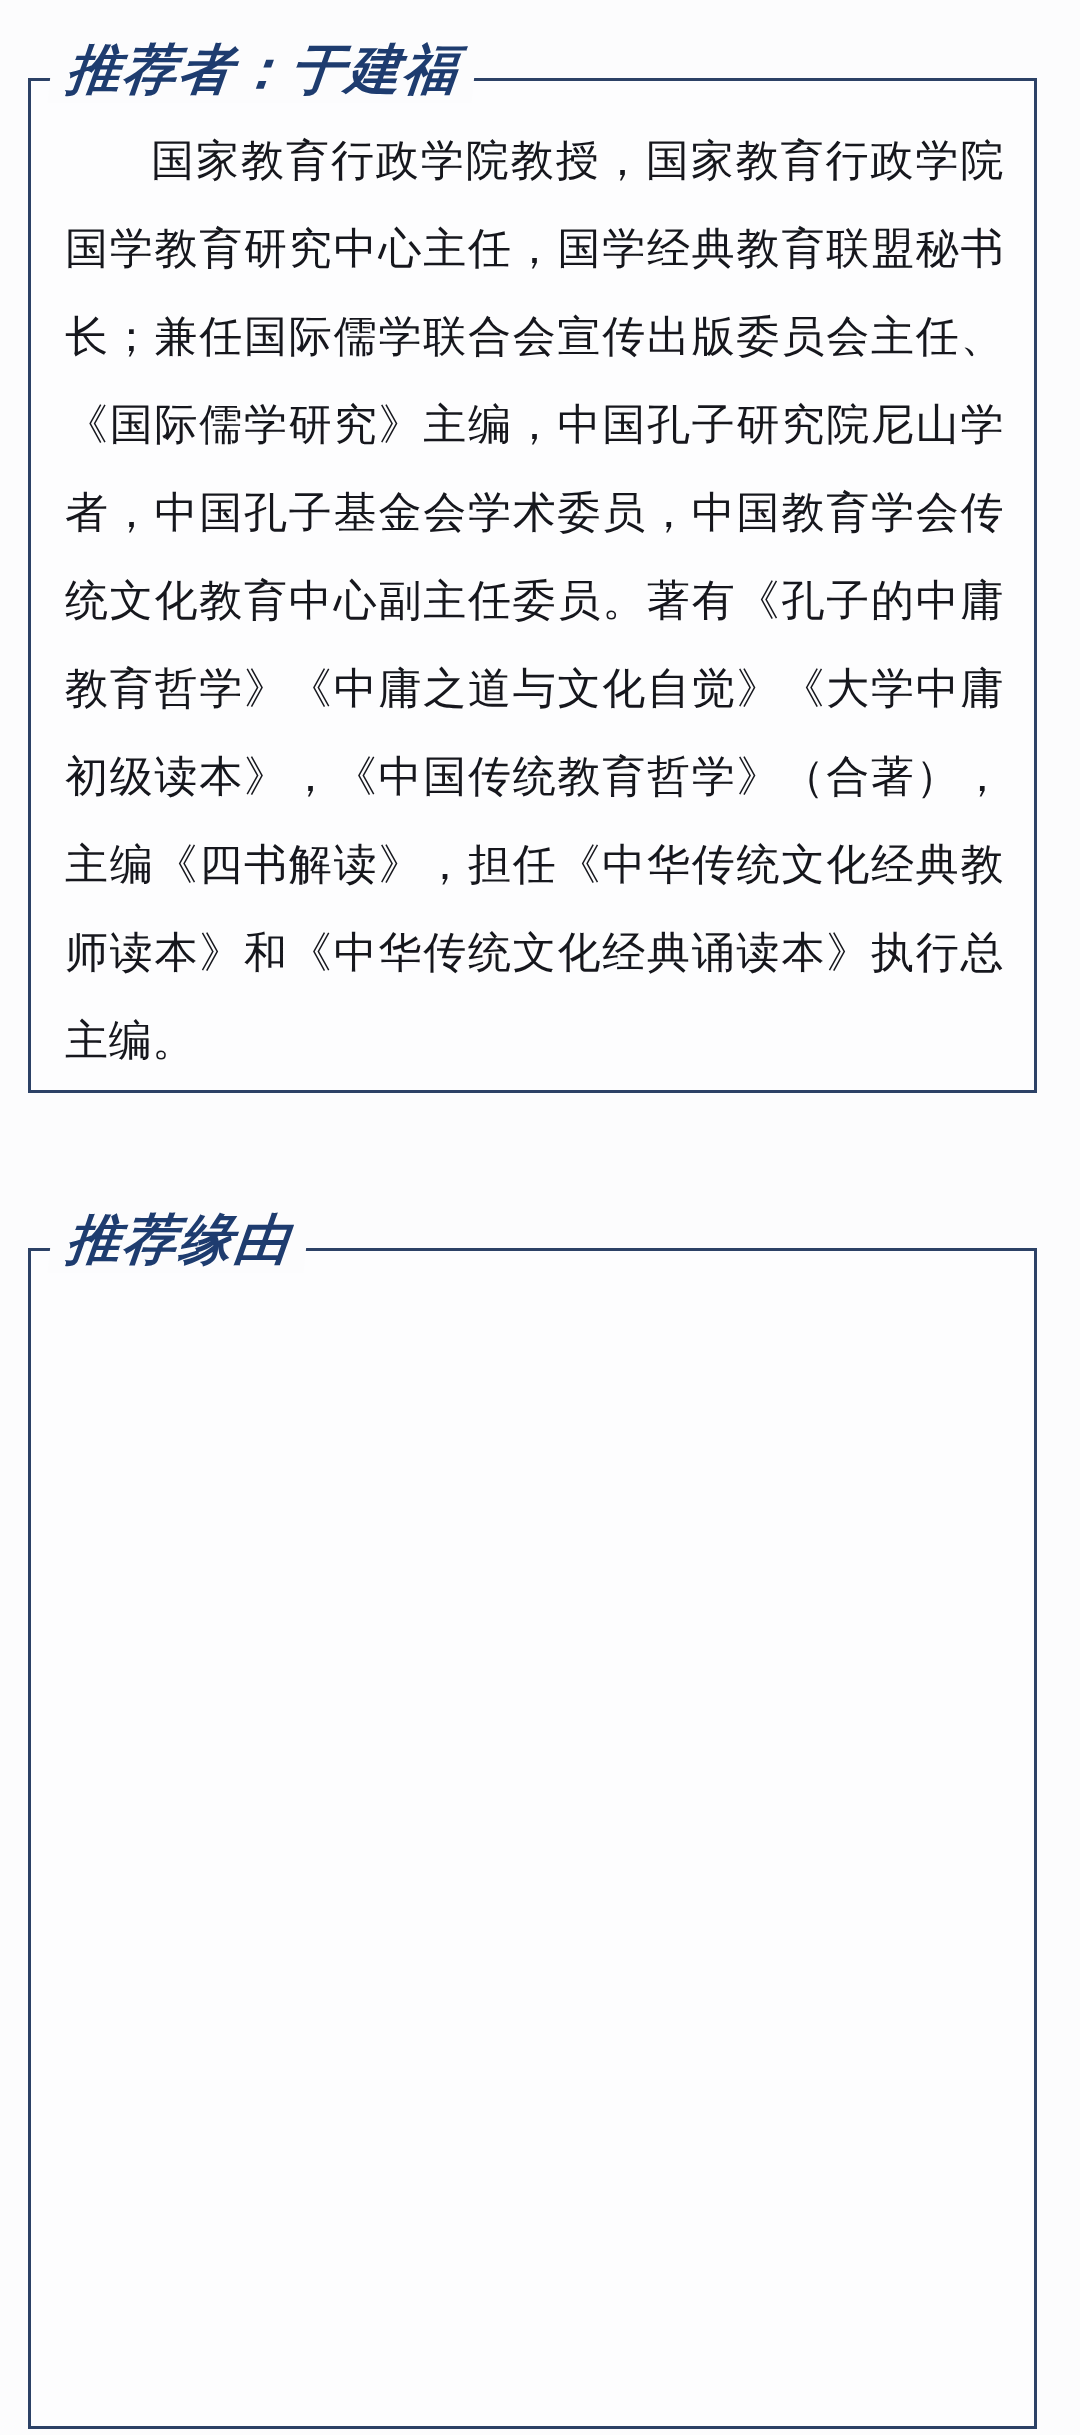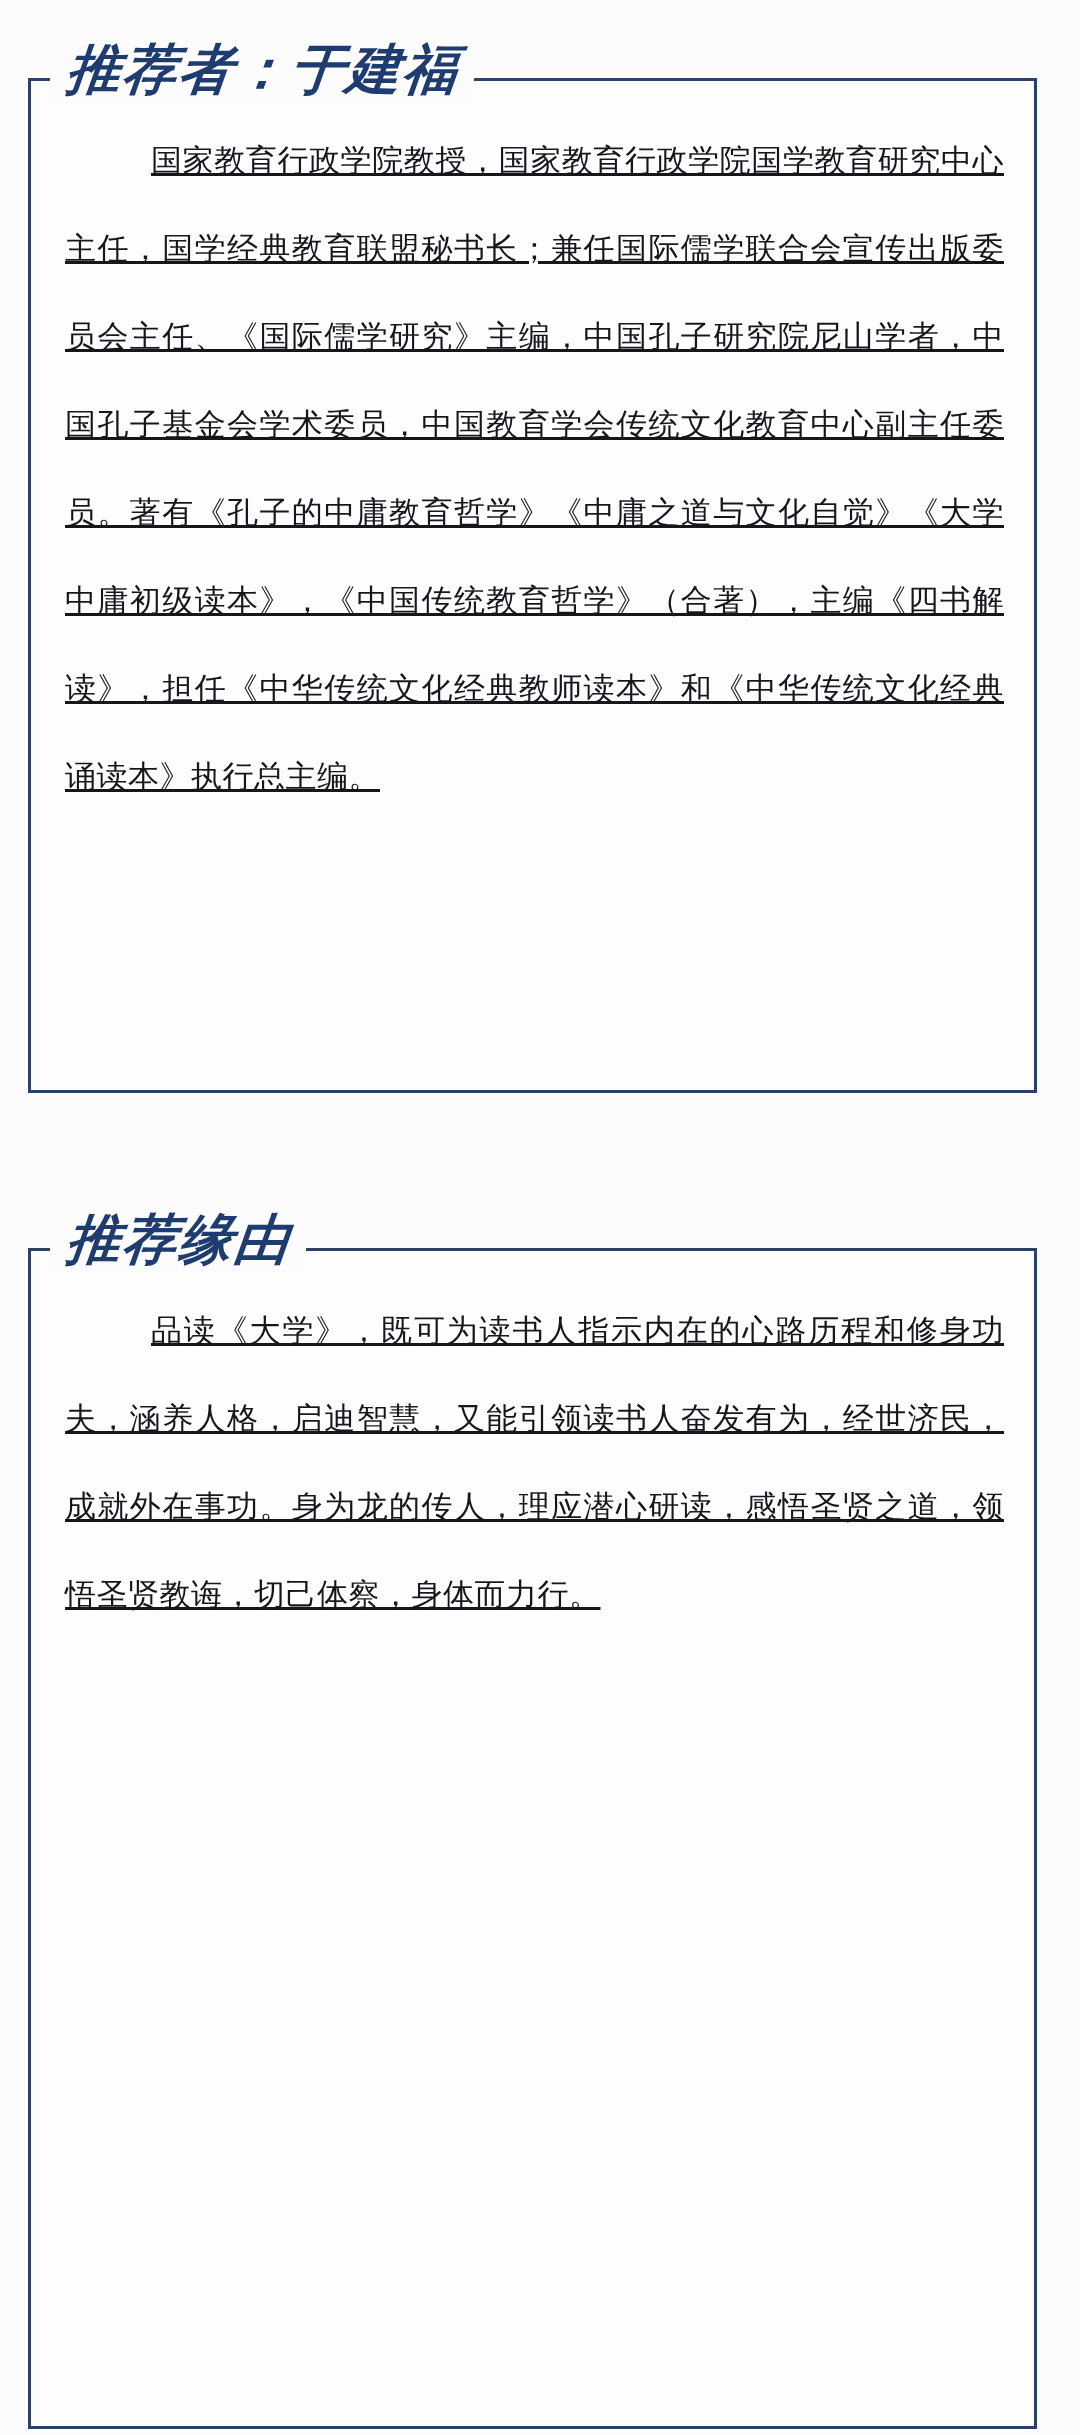--- a/index.html
+++ b/index.html
@@ -42,40 +42,38 @@
     font-weight: bold;
     font-style: italic;
     font-size: 54px;
     line-height: 66px;
     letter-spacing: 2px;
     transform: skewX(-6deg);
     white-space: nowrap;
   }
   .body-text {
     margin: 0;
-    font-size: 31px;
+    font-size: 43px;
     line-height: 88px;
     color: #16171d;
     text-align: justify;
     text-indent: 86px;
     letter-spacing: 0.5px;
-    text-decoration: underline;
   }
   .body-text + .body-text {
     margin-top: 86px;
   }
 </style>
 </head>
 <body>
 
 <div class="page">
 
   <section class="box box-recommender">
     <span class="box-heading">推荐者：于建福</span>
     <p class="body-text">国家教育行政学院教授，国家教育行政学院国学教育研究中心主任，国学经典教育联盟秘书长；兼任国际儒学联合会宣传出版委员会主任、《国际儒学研究》主编，中国孔子研究院尼山学者，中国孔子基金会学术委员，中国教育学会传统文化教育中心副主任委员。著有《孔子的中庸教育哲学》《中庸之道与文化自觉》《大学中庸初级读本》，《中国传统教育哲学》（合著），主编《四书解读》，担任《中华传统文化经典教师读本》和《中华传统文化经典诵读本》执行总主编。</p>
   </section>
 
   <section class="box box-reason">
     <span class="box-heading">推荐缘由</span>
-    <p class="body-text">品读《大学》，既可为读书人指示内在的心路历程和修身功夫，涵养人格，启迪智慧，又能引领读书人奋发有为，经世济民，成就外在事功。身为龙的传人，理应潜心研读，感悟圣贤之道，领悟圣贤教诲，切己体察，身体而力行。</p>
   </section>
 
 </div>
 
 </body></html>

